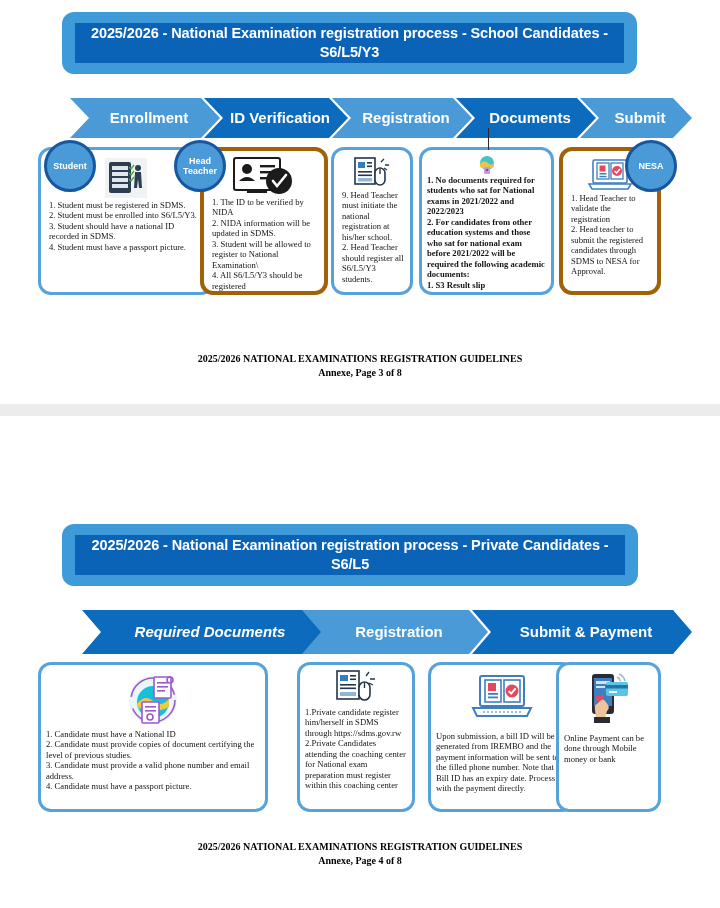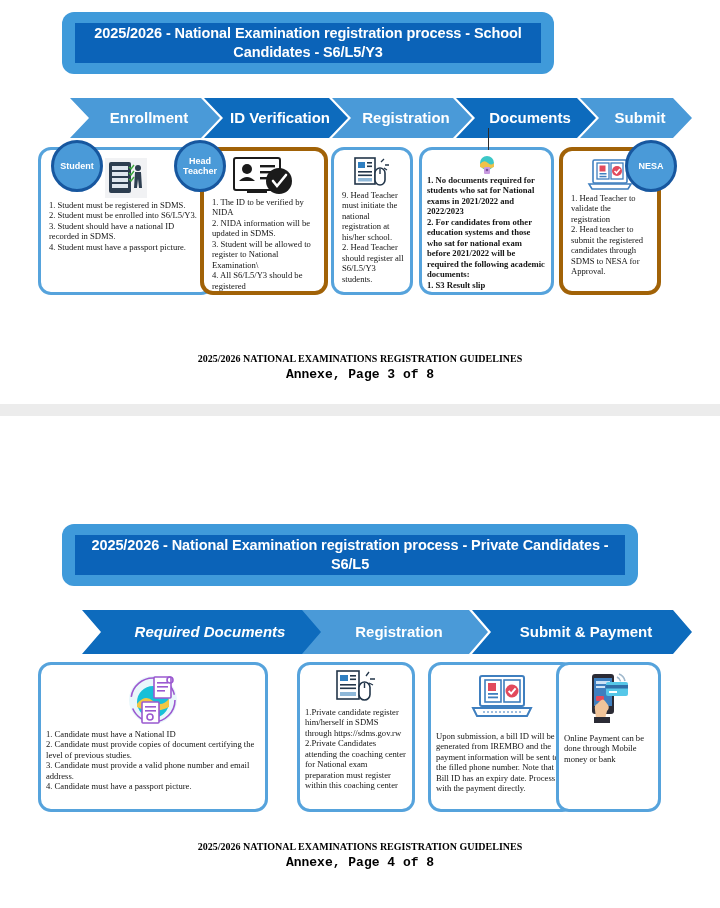--- a/index.html
+++ b/index.html
@@ -125,28 +125,28 @@
   .footer {
     position: absolute;
     width: 100%;
     text-align: center;
     font-family: "Liberation Serif", serif;
     font-weight: bold;
     font-size: 10px;
     color: #000;
     line-height: 1.35;
   }
-  .footer .l2 { font-size: 13px; font-family: Liberation Mono, monospace; }
+  .footer .l2 { font-size: 10px; }
 </style>
 </head>
 <body>
 
 <div class="page page-3">
 
-  <div class="banner-outer" style="left:62px; top:12px; width:492px; height:62px;">
+  <div class="banner-outer" style="left:62px; top:12px; width:575px; height:62px;">
     <div class="banner-inner">
       <span>2025/2026 - National Examination registration process - School Candidates - S6/L5/Y3</span>
     </div>
   </div>
 
   <div class="chev-strip" style="left:70px; top:98px; width:590px;">
     <div class="chev light" style="left:0px;   width:150px;">
       <span>Enrollment</span>
     </div>
     <div class="chev dark" style="left:134px; width:144px;">
@@ -181,21 +181,21 @@
           <circle cx="34" cy="11" r="3" fill="#2d3e50"></circle>
           <path d="M31 15 h6 l1 16 h-3 l-1 -9 -1 9 h-3 z" fill="#2d3e50"></path>
         </svg>
       </div>
       <div class="body indent">1. Student must be registered in SDMS.
 2. Student must be enrolled into S6/L5/Y3.
 3. Student should have a national ID recorded in SDMS.
 4. Student must  have a passport picture.</div>
     </div>
   </div>
-  <div class="circle" style="left:51px; top:140px; width:52px; height:52px;">
+  <div class="circle" style="left:44px; top:140px; width:52px; height:52px;">
     <span>Student</span>
   </div>
 
   <div class="cbox dark" style="left:200px; top:147px; width:128px; height:148px;">
     <div class="cbox-inner">
       <div class="icon-wrap" style="height:42px; margin-top:2px; width:100%; justify-content:center;">
         <svg width="62" height="40" viewBox="0 0 62 40">
           <rect x="1" y="1" width="46" height="32" rx="2" fill="#fff" stroke="#1b1b1b" stroke-width="2"></rect>
           <circle cx="14" cy="12" r="5" fill="#1b1b1b"></circle>
           <path d="M6 24 q8 -8 16 0 z" fill="#1b1b1b"></path>

